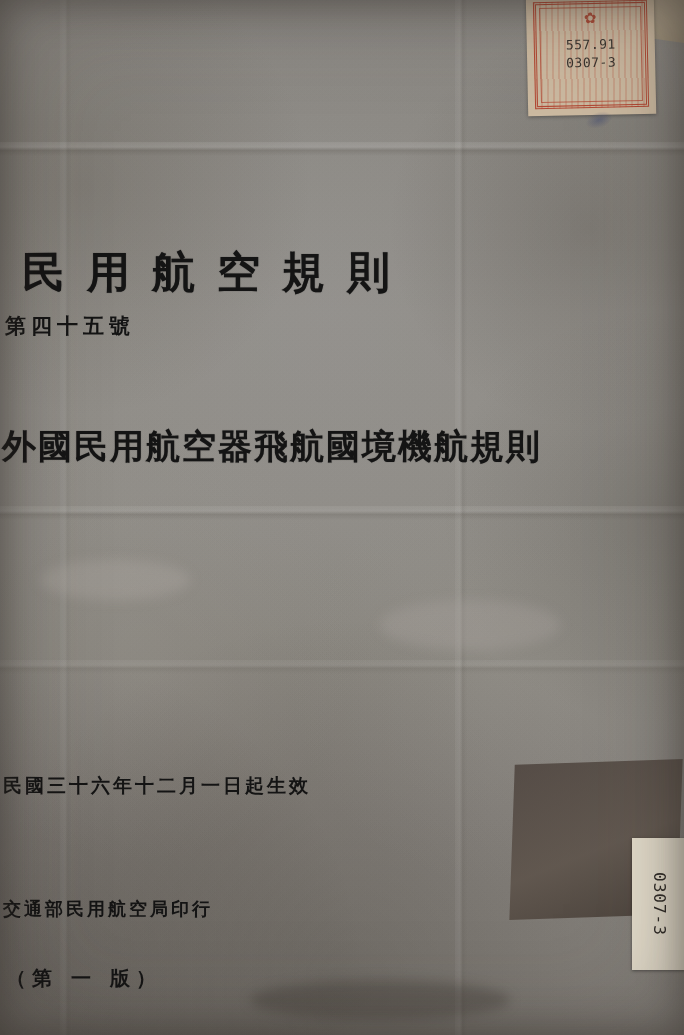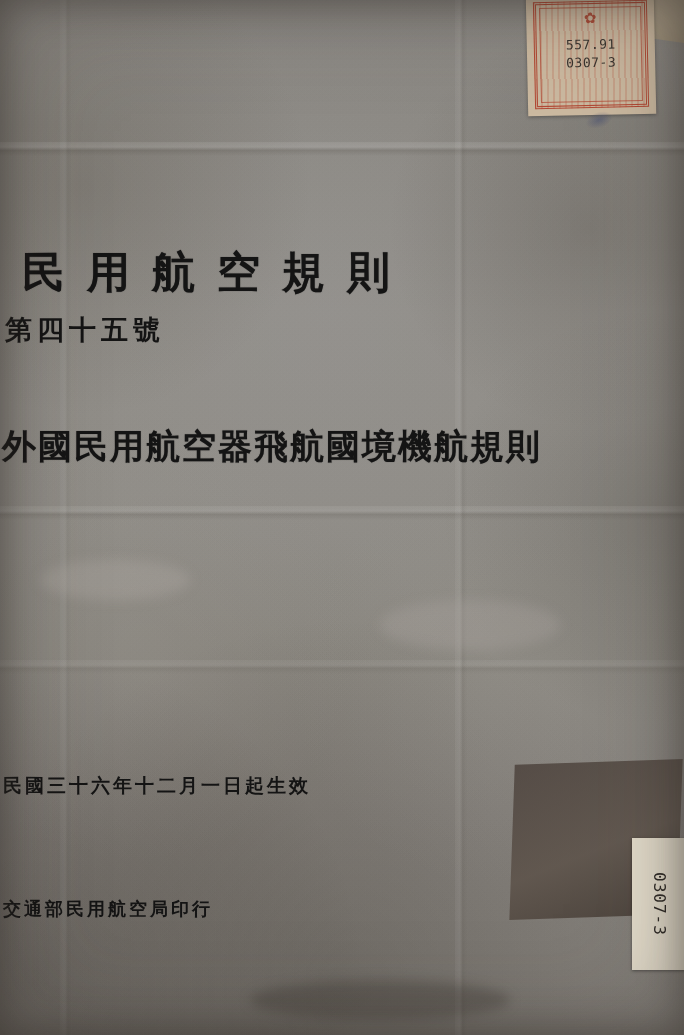--- a/index.html
+++ b/index.html
@@ -200,21 +200,21 @@
   .main-title {
     top: 204px;
     font-size: 43px;
     font-weight: bold;
     letter-spacing: 22px;
     text-indent: 22px;
     text-shadow: 0 0 1px rgba(0,0,0,0.5);
   }
   .series-no {
     top: 272px;
-    font-size: 27px;
+    font-size: 21px;
     font-weight: bold;
     letter-spacing: 5px;
     text-indent: 5px;
   }
   .sub-title {
     top: 384px;
     font-size: 34px;
     font-weight: bold;
     letter-spacing: 2px;
     text-indent: 2px;
@@ -271,20 +271,21 @@
     <div class="call-num" style="top:60px;">0307-3</div>
   </div>
 
   <div class="ink-smudge"></div>
 
   <div class="cn main-title">民用航空規則</div>
   <div class="cn series-no">第四十五號</div>
   <div class="cn effective-date">民國三十六年十二月一日起生效</div>
   <div class="cn sub-title">外國民用航空器飛航國境機航規則</div>
   <div class="cn publisher">交通部民用航空局印行</div>
+  <div class="cn edition">（第 一 版）</div>
 
   <div class="dark-patch"></div>
 
   <div class="spine-label">
     <div class="txt">0307-3</div>
   </div>
 
   <div class="edges"></div>
 </div>
 

